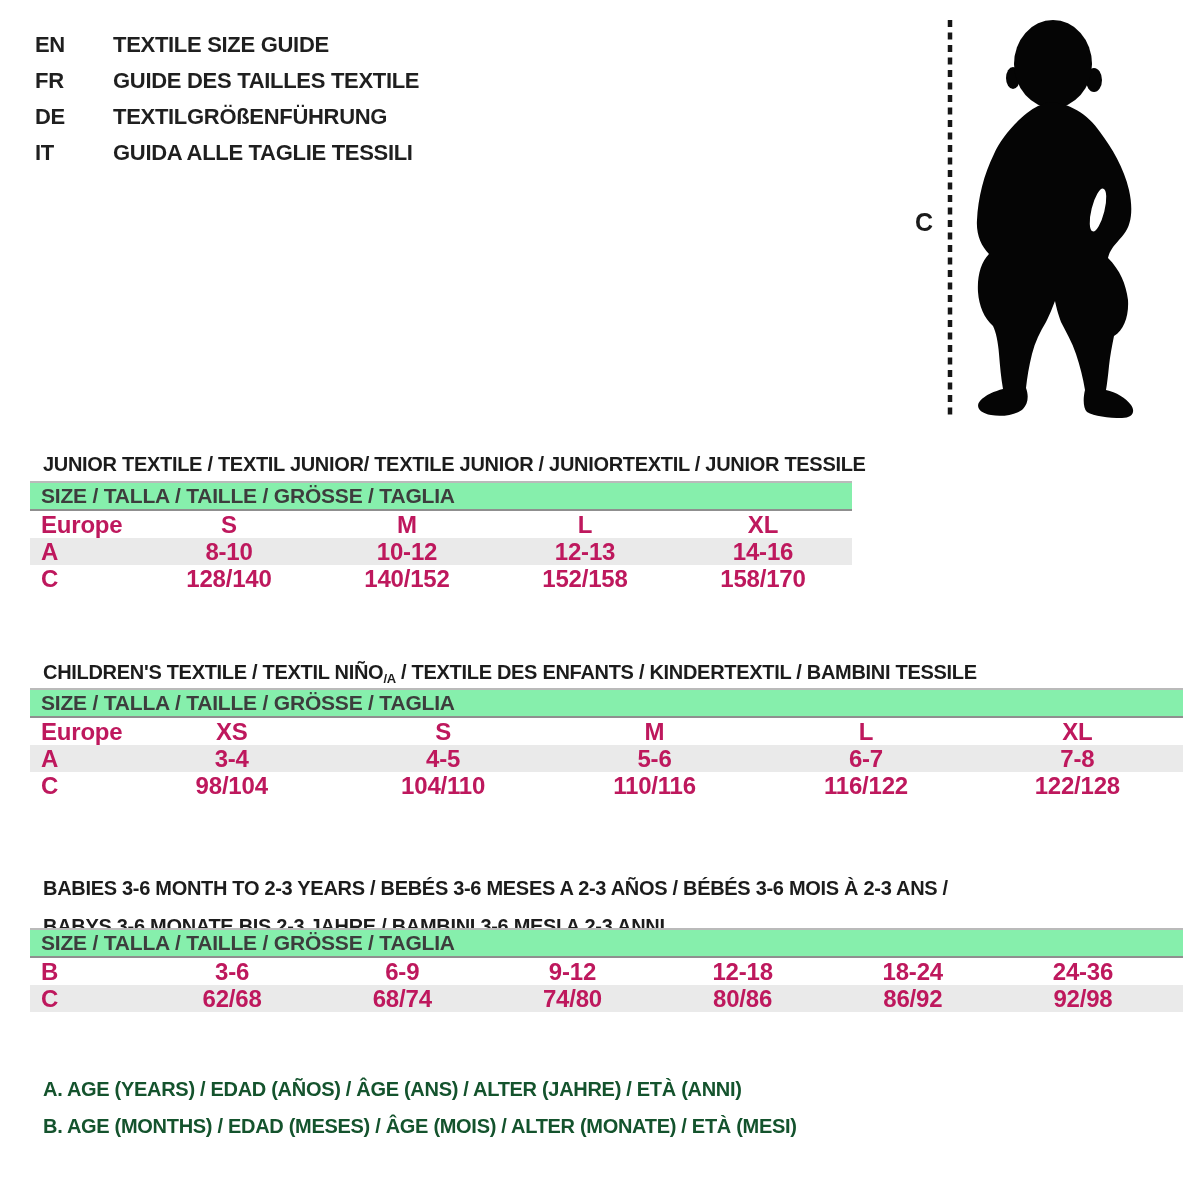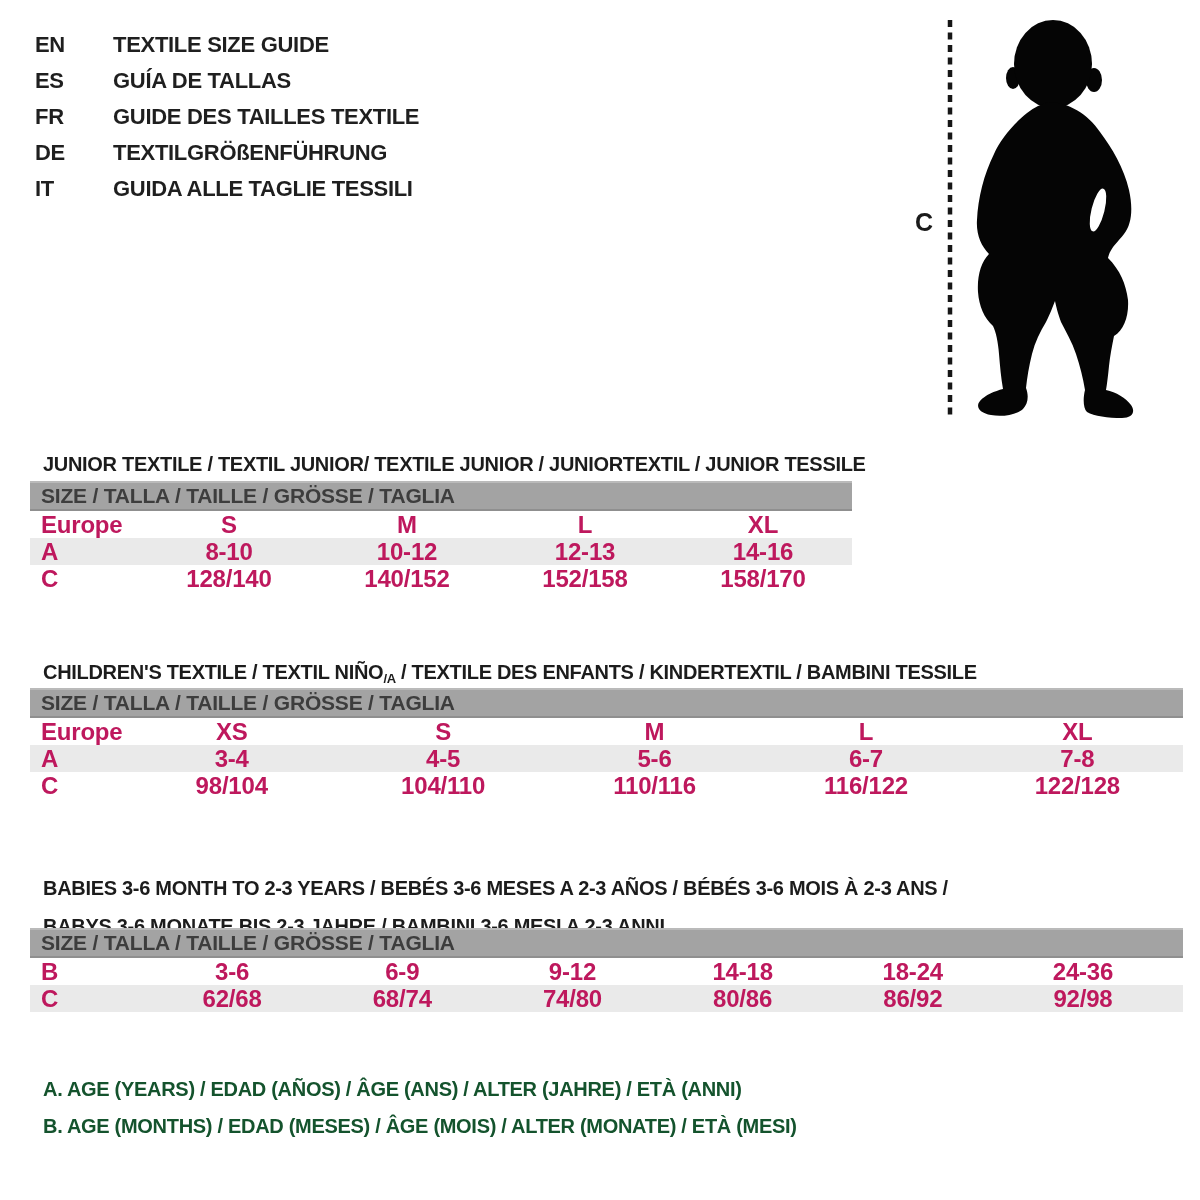--- a/index.html
+++ b/index.html
@@ -26,21 +26,21 @@
   .h-children{left:43px;top:641px;}
   .h-babies{left:43px;top:849px;line-height:38px;}
   .sub-a{font-size:13px;vertical-align:-4px;}
 
   
   .table{background:#fff;}
   .t-junior{left:30px;top:481px;width:822px;}
   .t-children{left:30px;top:688px;width:1153px;}
   .t-babies{left:30px;top:928px;width:1153px;}
   .size-bar{
-    height:26px;line-height:26px;background:#a3a3a3;
+    height:26px;line-height:26px;background:#86efac;
     border-top:2px solid #bababa;border-bottom:2px solid #8f8f8f;
     padding-left:11px;font-size:21px;letter-spacing:-0.2px;color:#3d3d3d;white-space:nowrap;
   }
   .t-row{display:flex;align-items:center;height:27px;font-size:24px;letter-spacing:-0.2px;color:#be185d;}
   .t-row.alt{background:#eaeaea;}
   .t-label{padding-left:11px;}
   .t-junior .t-label{width:99px;}
   .t-children .t-label{width:85px;}
   .t-babies .t-label{width:106px;}
   .t-babies .t-row{padding-right:15px;}
@@ -52,24 +52,20 @@
 </style>
 </head>
 <body>
 
 <div class="canvas">
 
   <div class="abs lang-list">
     <div class="lang-row">
       <span class="lang-code">EN</span>
       <span class="lang-title">TEXTILE SIZE GUIDE</span>
-    </div>
-    <div class="lang-row">
-      <span class="lang-code">ES</span>
-      <span class="lang-title">GUÍA DE TALLAS</span>
     </div>
     <div class="lang-row">
       <span class="lang-code">FR</span>
       <span class="lang-title">GUIDE DES TAILLES TEXTILE</span>
     </div>
     <div class="lang-row">
       <span class="lang-code">DE</span>
       <span class="lang-title">TEXTILGRÖßENFÜHRUNG</span>
     </div>
     <div class="lang-row">
@@ -180,21 +176,21 @@
     <div>BABIES 3-6 MONTH TO 2-3 YEARS / BEBÉS 3-6 MESES A 2-3 AÑOS / BÉBÉS 3-6 MOIS À 2-3 ANS /</div>
     <div>BABYS 3-6 MONATE BIS 2-3 JAHRE / BAMBINI 3-6 MESI A 2-3 ANNI</div>
   </div>
   <div class="abs table t-babies">
     <div class="size-bar">SIZE / TALLA / TAILLE / GRÖSSE / TAGLIA</div>
     <div class="t-row">
       <span class="t-label">B</span>
       <span class="t-cell">3-6</span>
       <span class="t-cell">6-9</span>
       <span class="t-cell">9-12</span>
-      <span class="t-cell">14-18</span>
+      <span class="t-cell">12-18</span>
       <span class="t-cell">18-24</span>
       <span class="t-cell">24-36</span>
     </div>
     <div class="t-row alt">
       <span class="t-label">C</span>
       <span class="t-cell">62/68</span>
       <span class="t-cell">68/74</span>
       <span class="t-cell">74/80</span>
       <span class="t-cell">80/86</span>
       <span class="t-cell">86/92</span>

